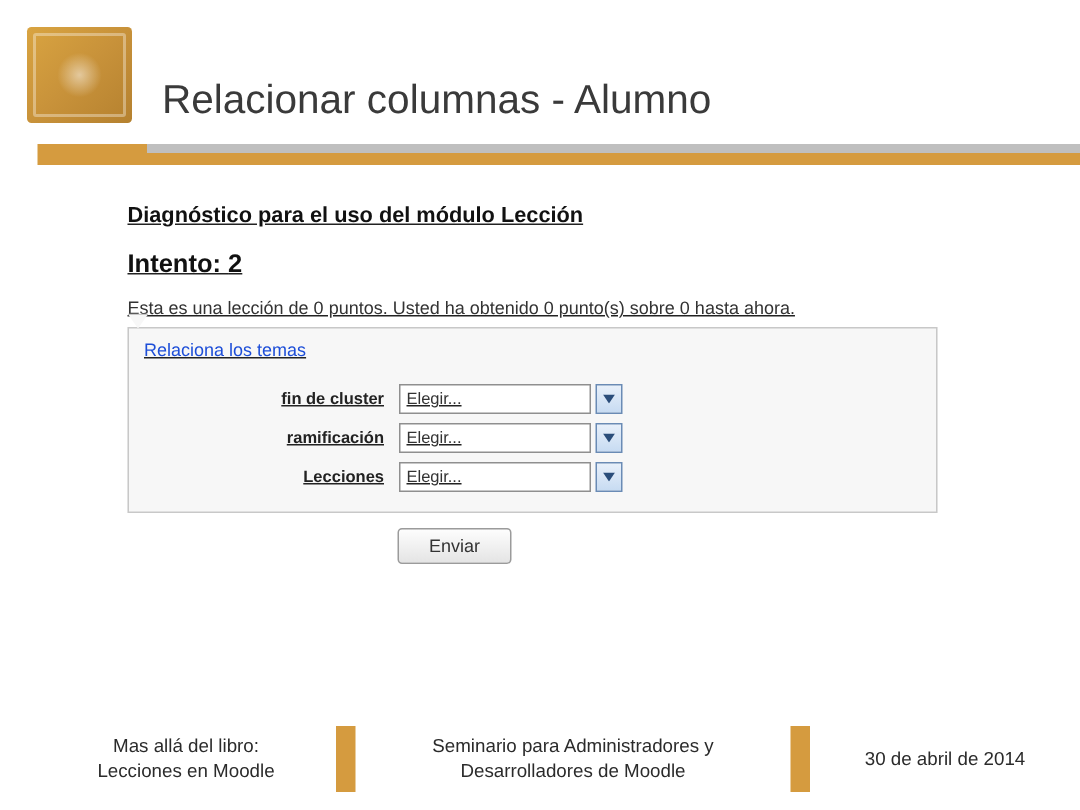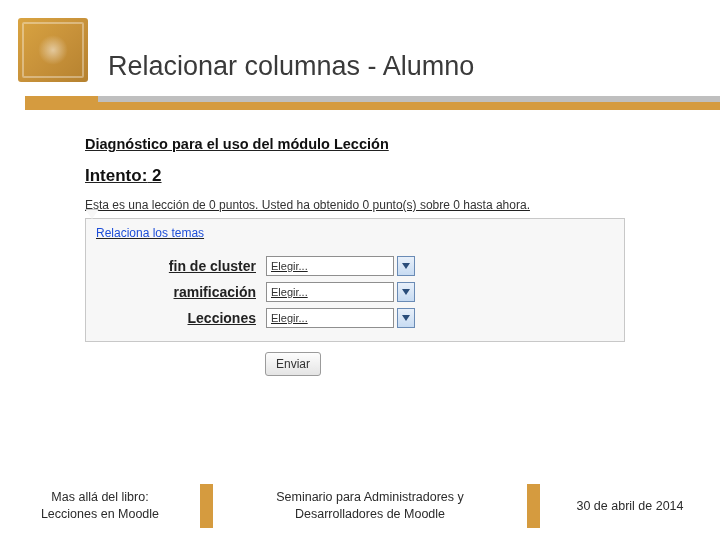--- a/index.html
+++ b/index.html
@@ -119,21 +119,21 @@
   .row {
     display: flex;
     align-items: center;
     padding: 3px 0;
   }
   .row-label {
     width: 180px;
     text-align: right;
     padding-right: 10px;
     font-weight: bold;
-    font-size: 14px;
+    font-size: 11px;
     color: #222;
   }
   .select-wrap {
     display: flex;
     align-items: center;
   }
   .fake-select {
     width: 128px;
     height: 20px;
     border: 1px solid #8f8f8f;
@@ -153,35 +153,36 @@
     align-items: center;
     justify-content: center;
     margin-left: 3px;
   }
   .drop-btn svg { display: block; }
   .submit-area {
     padding: 10px 0 0 180px;
   }
   .submit-btn {
     display: inline-block;
-    padding: 4px 10px;
+    padding: 4px 20px;
     font-size: 12px;
     color: #333;
     background: linear-gradient(#fdfdfd, #e4e4e4);
     border: 1px solid #9b9b9b;
     border-radius: 3px;
     cursor: pointer;
   }
   .footer {
     position: absolute;
     left: 0; right: 0; bottom: 12px;
     display: flex;
     align-items: center;
     font-size: 12.5px;
     color: #2b2b2b;
+    padding-left: 24px;
   }
   .footer-col {
     text-align: center;
     line-height: 1.35;
   }
   .footer-left { width: 200px; padding: 0 10px; }
   .footer-mid { flex: 1; padding: 0 10px; }
   .footer-right { width: 180px; padding: 0 10px; }
   .footer-sep {
     width: 13px;

